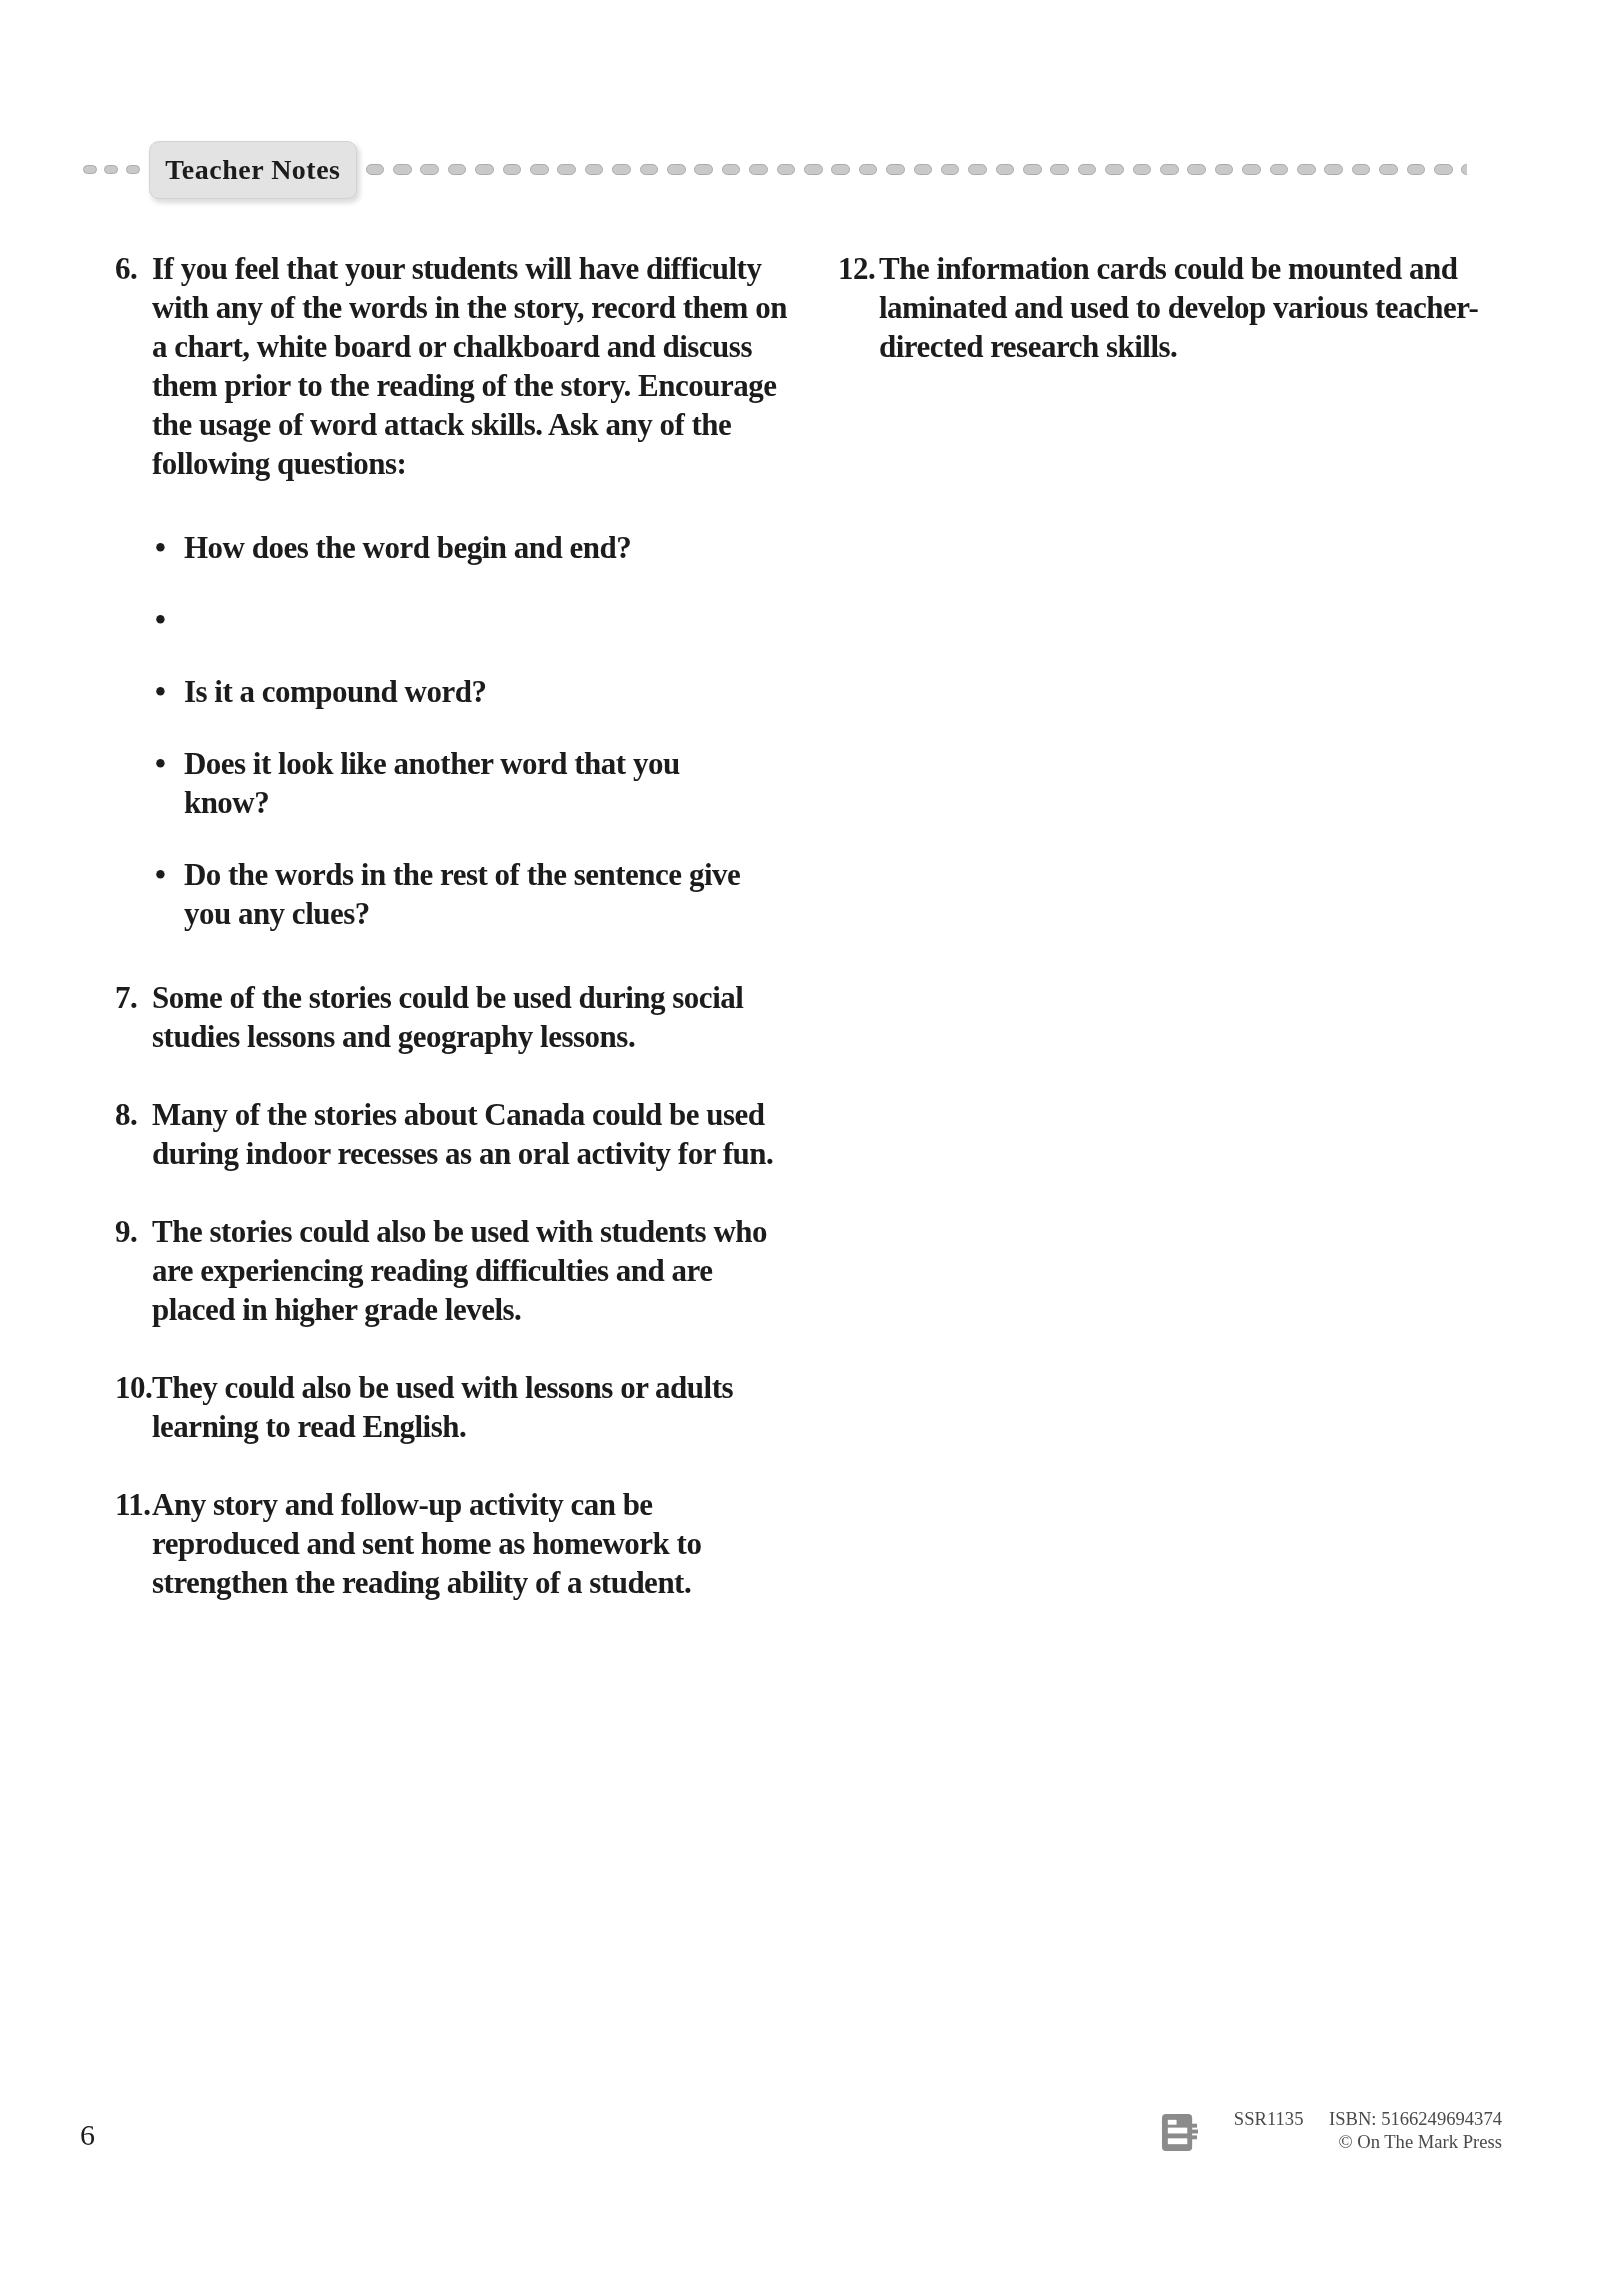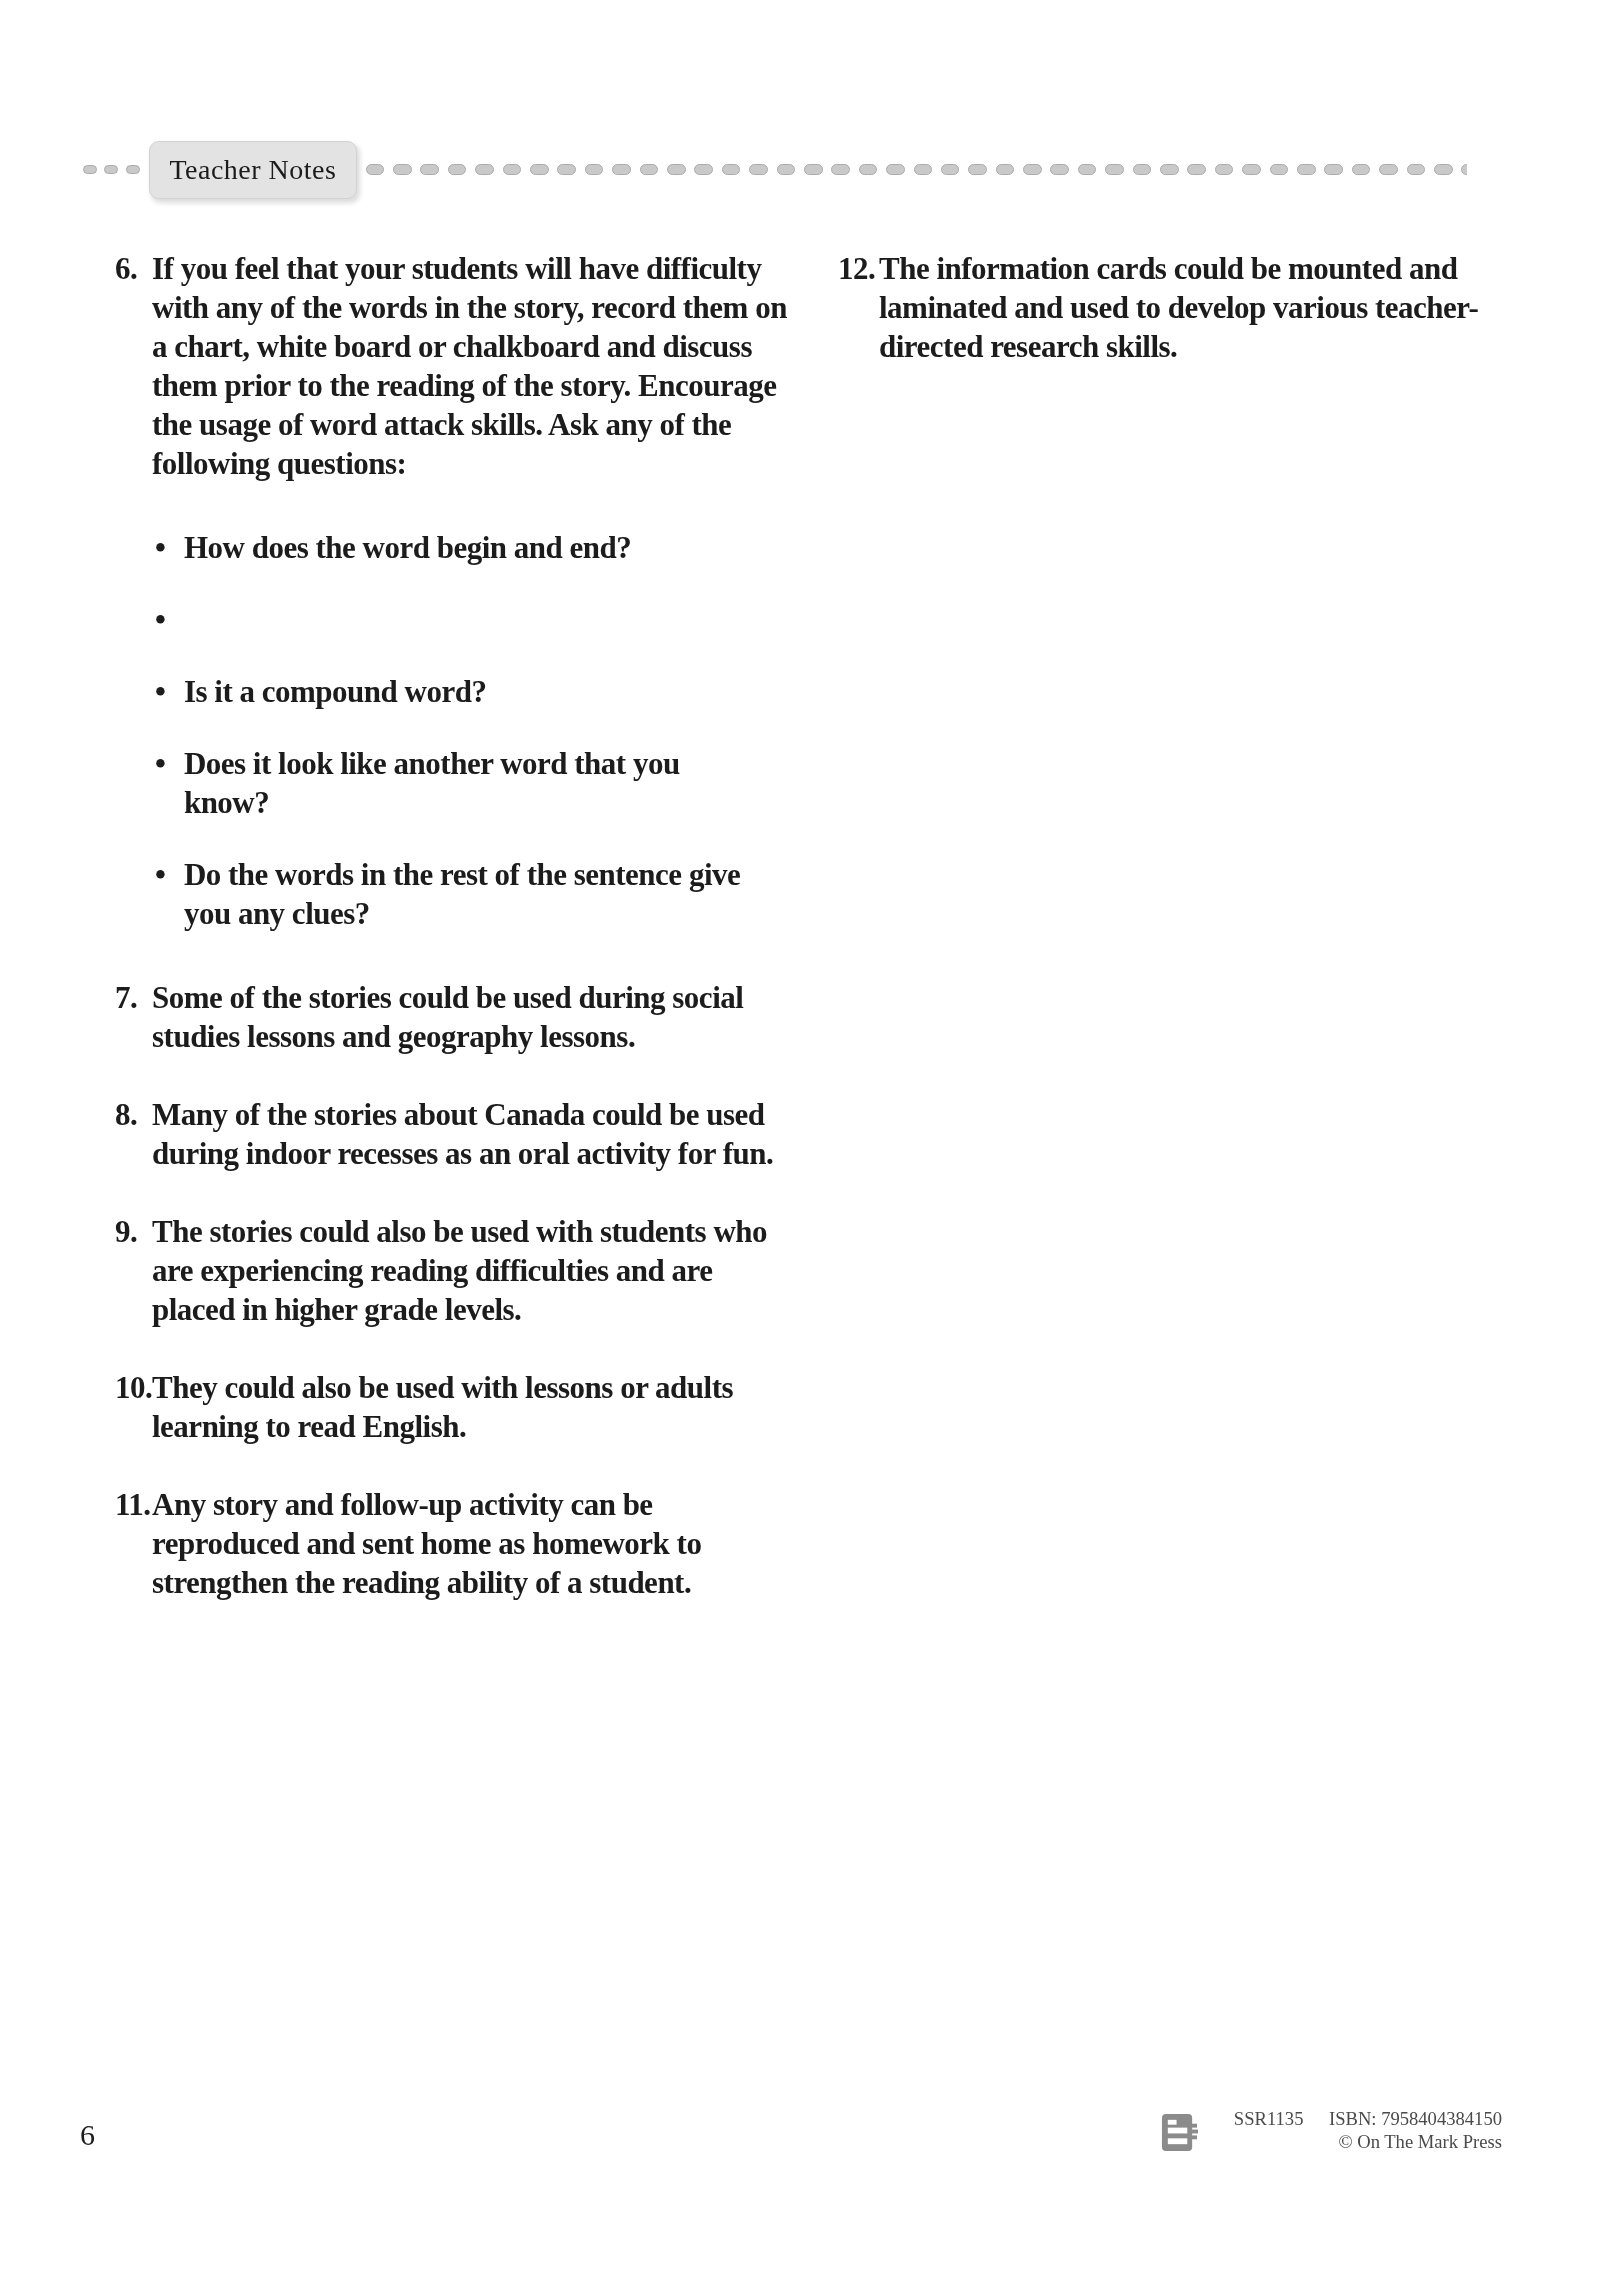--- a/index.html
+++ b/index.html
@@ -34,20 +34,21 @@
         background:var(--dash);border:1px solid var(--dash-border);box-sizing:border-box;}
   .dash-track.left .dash{width:13.7px;height:9.8px;}
   .notes-tab{
     flex:none;margin-left:6.9px;
     width:208px;height:58px;border-radius:9.8px;
     background:var(--tab-bg);
     border:1px solid var(--tab-edge);
     box-shadow:2.9px 3.9px 4.9px rgba(0,0,0,.14);
     display:flex;align-items:center;justify-content:center;
     box-sizing:border-box;
+    font-weight:bold;
   }
   .notes-tab span{
     font-size:28px;line-height:1;color:var(--ink);letter-spacing:0.5px;
   }
 
   
   .col{position:absolute;top:249px;}
   .col-left{left:115px;width:674px;}
   .col-right{left:838px;width:678px;}
   .note{display:flex;margin-bottom:39px;
@@ -222,19 +223,19 @@
     <rect x="7" y="9" width="9" height="5" fill="#ffffff"></rect>
     <rect x="7" y="17" width="20" height="6" fill="#ffffff"></rect>
     <rect x="7" y="28" width="20" height="6" fill="#ffffff"></rect>
     <rect x="30" y="13" width="7" height="4" fill="var(--icon-gray)"></rect>
     <rect x="31" y="19" width="7" height="4" fill="var(--icon-gray)"></rect>
     <rect x="30" y="25" width="7" height="4" fill="var(--icon-gray)"></rect>
   </svg>
 
   <div class="pub">
     <div>
-      <span>SSR1135</span><span class="isbn">ISBN: 7958404384150</span>
+      <span>SSR1135</span><span class="isbn">ISBN: 5166249694374</span>
     </div>
     <div>© On The Mark Press</div>
   </div>
 
 </div>
 
 
 </body></html>

